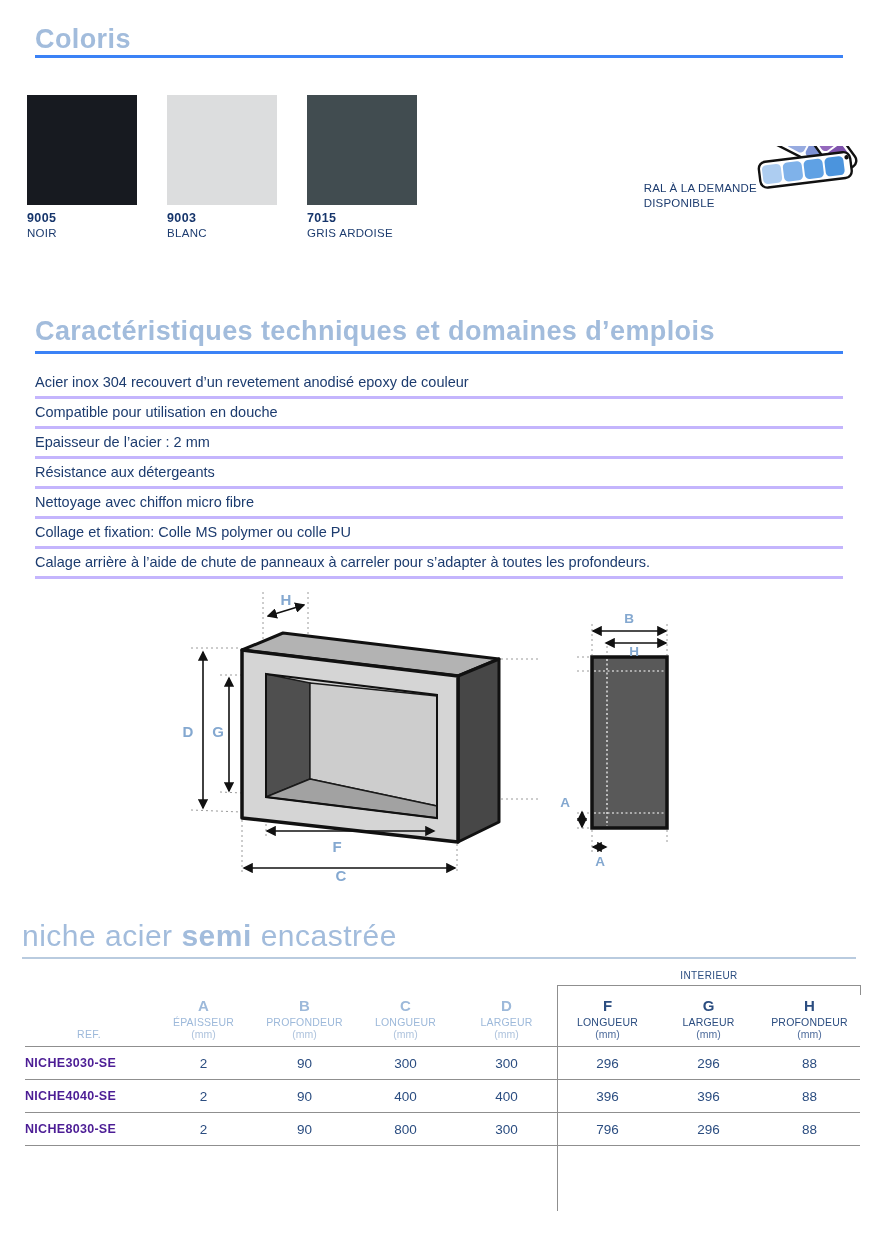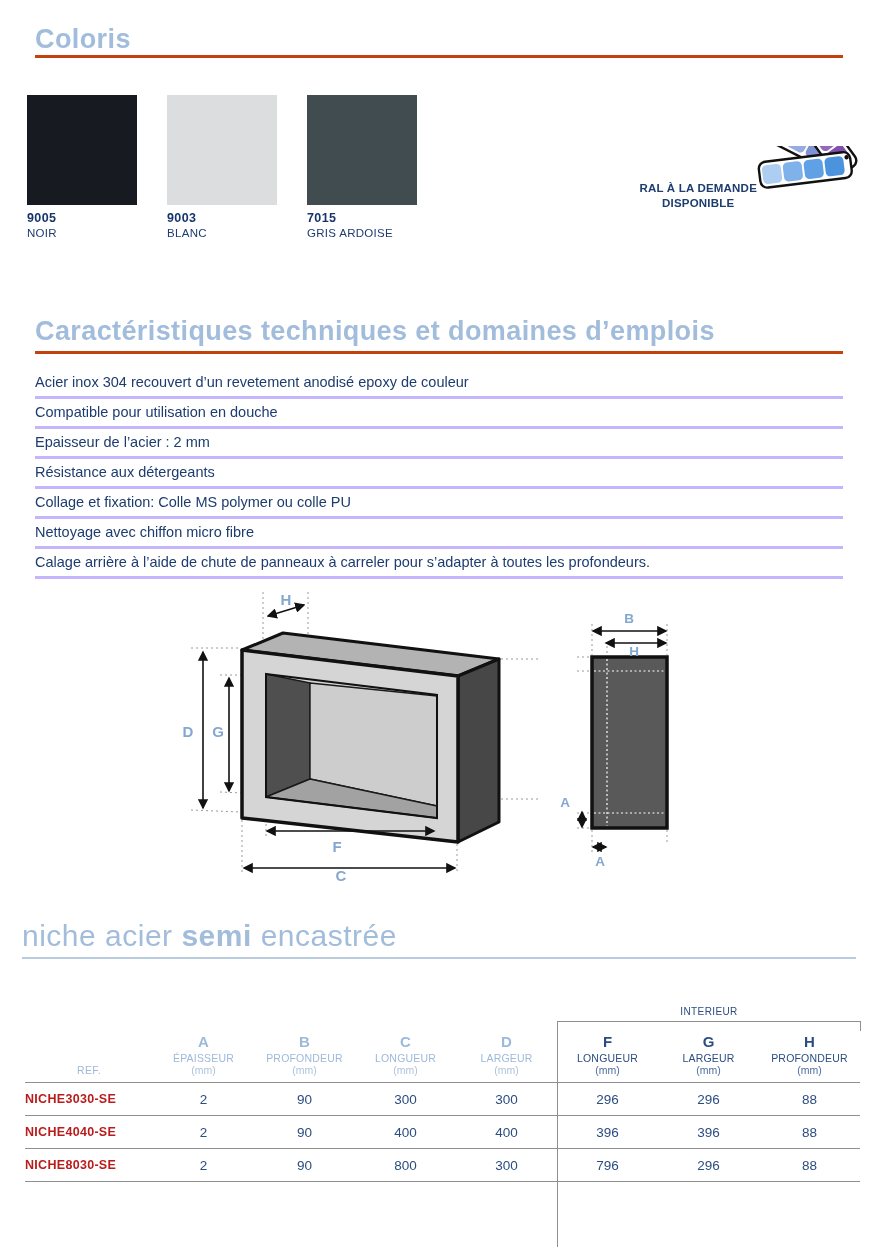--- a/index.html
+++ b/index.html
@@ -2,54 +2,54 @@
 <html><head>
 <meta charset="utf-8">
 <style>
   html,body{margin:0;padding:0;background:#fff;}
   .page{position:relative;width:894px;height:1256px;background:#ffffff;
         font-family:"Liberation Sans",sans-serif;overflow:hidden;}
 
   
   .rule-heading{position:absolute;left:35px;width:808px;margin:0;
     font-size:27px;font-weight:bold;color:#a2bcdc;letter-spacing:.4px;
-    line-height:30px;padding-bottom:1px;border-bottom:3px solid #c2410c;}
+    line-height:30px;padding-bottom:1px;border-bottom:3px solid #3b82f6;}
   #coloris-h{top:24px;}
   #specs-h{top:316px;padding-bottom:5px;}
 
   
   .swatches{position:absolute;left:27px;top:95px;display:flex;gap:30px;}
   .swatch{width:110px;}
   .swatch .box{width:110px;height:110px;}
   .swatch .code{margin-top:6px;font-size:12.5px;font-weight:bold;color:#16356b;letter-spacing:.4px;}
   .swatch .name{margin-top:2px;font-size:11.5px;color:#1d3c6f;letter-spacing:.3px;}
 
   
-  .ral-text{position:absolute;top:181px;right:137px;text-align:center;
-    font-size:11.5px;font-weight:bold;line-height:14.5px;color:#1d3c6f;letter-spacing:.2px;}
+  .ral-text{position:absolute;top:181px;right:137px;text-align:left;
+    font-size:11.5px;font-weight:normal;line-height:14.5px;color:#1d3c6f;letter-spacing:.2px;}
   .ral-icon{position:absolute;left:757px;top:146px;}
 
   
   .features{position:absolute;left:35px;top:369px;width:808px;
     font-size:14.5px;color:#1d3c6f;}
   .features .feature{height:27px;line-height:27px;border-bottom:3px solid #c4b5fd;
     white-space:nowrap;overflow:hidden;}
 
   
   .svg-abs{position:absolute;}
   .dim-label{font-family:"Liberation Sans",sans-serif;font-weight:bold;fill:#84a8d0;}
 
   
   .product-heading{position:absolute;left:22px;top:918px;width:834px;margin:0;
     font-size:30px;font-weight:400;color:#a2bcdc;letter-spacing:.5px;
     line-height:36px;padding-bottom:3px;border-bottom:2px solid #b9cbdf;}
   .product-heading b{font-weight:bold;}
 
   
-  .table-wrap{position:absolute;left:25px;top:968px;width:845px;height:250px;margin-top:36px;}
+  .table-wrap{position:absolute;left:25px;top:968px;width:845px;height:250px;}
   .interior-label{position:absolute;left:532px;top:2px;width:304px;text-align:center;
     font-size:10px;color:#2b4d80;letter-spacing:.4px;}
   .interior-box{position:absolute;left:532px;top:17px;width:303px;height:9px;
     border-top:1px solid #8f8f8f;border-right:1px solid #8f8f8f;}
   .interior-vline{position:absolute;left:532px;top:17px;width:0;height:226px;
     border-left:1px solid #8f8f8f;}
   table.spec{position:absolute;left:0;top:20px;width:835px;border-collapse:collapse;table-layout:fixed;}
   table.spec th,table.spec td{padding:0;}
   table.spec thead th{vertical-align:bottom;border-bottom:1px solid #8f8f8f;
     height:52px;padding-bottom:6px;text-align:center;font-weight:normal;}
@@ -58,21 +58,21 @@
   .col-name{display:block;font-size:10.5px;line-height:12px;margin-top:2px;letter-spacing:.2px;}
   .col-unit{display:block;font-size:10.5px;line-height:12px;}
   th.light .col-letter,th.light .col-name{color:#9db9da;}
   th.light .col-unit{color:#aec3dd;}
   th.dark .col-letter{color:#2b4d80;}
   th.dark .col-name{color:#2b4d80;}
   th.dark .col-unit{color:#4e6c9c;}
   table.spec tbody td{height:32px;border-bottom:1px solid #8f8f8f;
     text-align:center;font-size:13.5px;color:#2b4d80;}
   table.spec tbody td.ref{text-align:left;font-size:12.5px;font-weight:bold;
-    color:#b91c1c;letter-spacing:.3px;}
+    color:#4c1d95;letter-spacing:.3px;}
 </style>
 </head>
 <body>
 
 <div class="page">
 
   <h1 id="coloris-h" class="rule-heading">Coloris</h1>
 
   <div class="swatches">
     <div class="swatch">
@@ -125,22 +125,22 @@
     </g>
   </svg>
 
   <h2 id="specs-h" class="rule-heading">Caractéristiques techniques et domaines d’emplois</h2>
 
   <div class="features">
     <div class="feature">Acier inox 304 recouvert d’un revetement anodisé epoxy de couleur</div>
     <div class="feature">Compatible pour utilisation en douche</div>
     <div class="feature">Epaisseur de l’acier : 2 mm</div>
     <div class="feature">Résistance aux détergeants</div>
+    <div class="feature">Nettoyage avec chiffon micro fibre</div>
     <div class="feature">Collage et fixation: Colle MS polymer ou colle PU</div>
-    <div class="feature">Nettoyage avec chiffon micro fibre</div>
     <div class="feature">Calage arrière à l’aide de chute de panneaux à carreler pour s’adapter à toutes les profondeurs.</div>
   </div>
 
   <svg class="svg-abs" style="left:150px;top:585px;" width="400" height="300" viewBox="150 585 400 300">
     <defs>
       <marker id="ah" viewBox="0 0 10 10" refX="8.5" refY="5" markerWidth="6.5" markerHeight="6.5" orient="auto-start-reverse">
         <path d="M0,0 L10,5 L0,10 z" fill="#111"></path>
       </marker>
     </defs>
 

